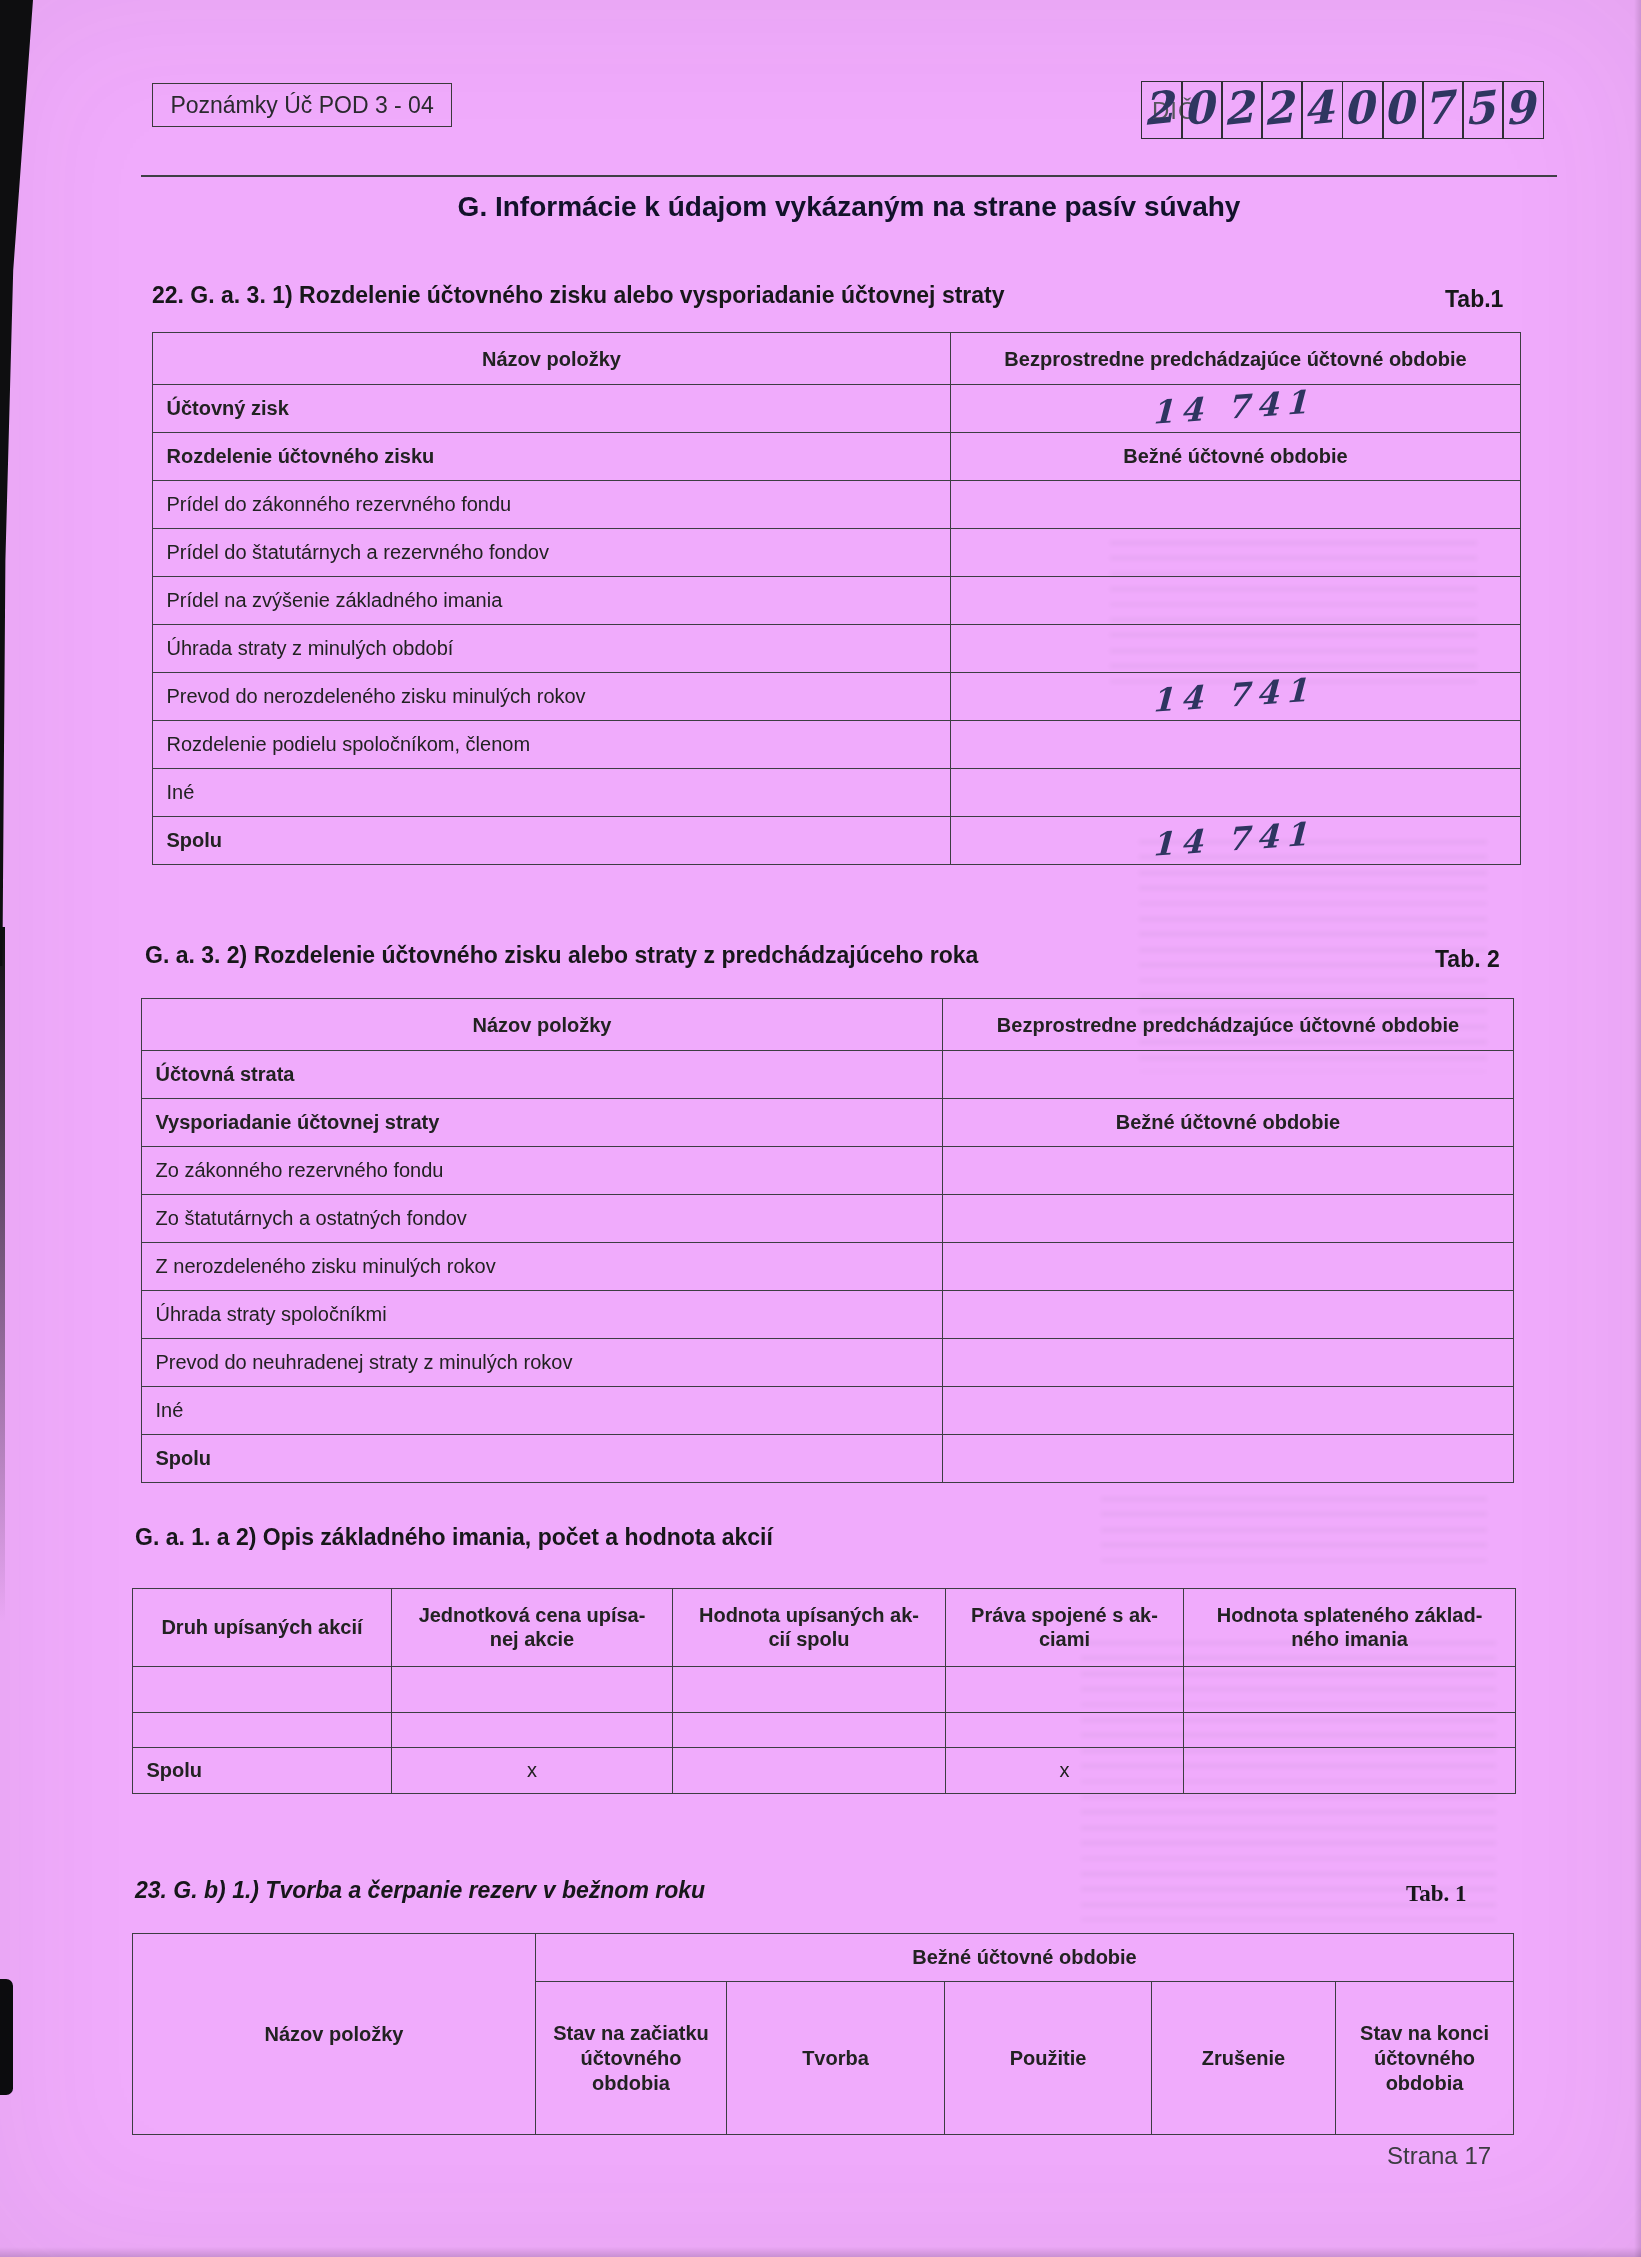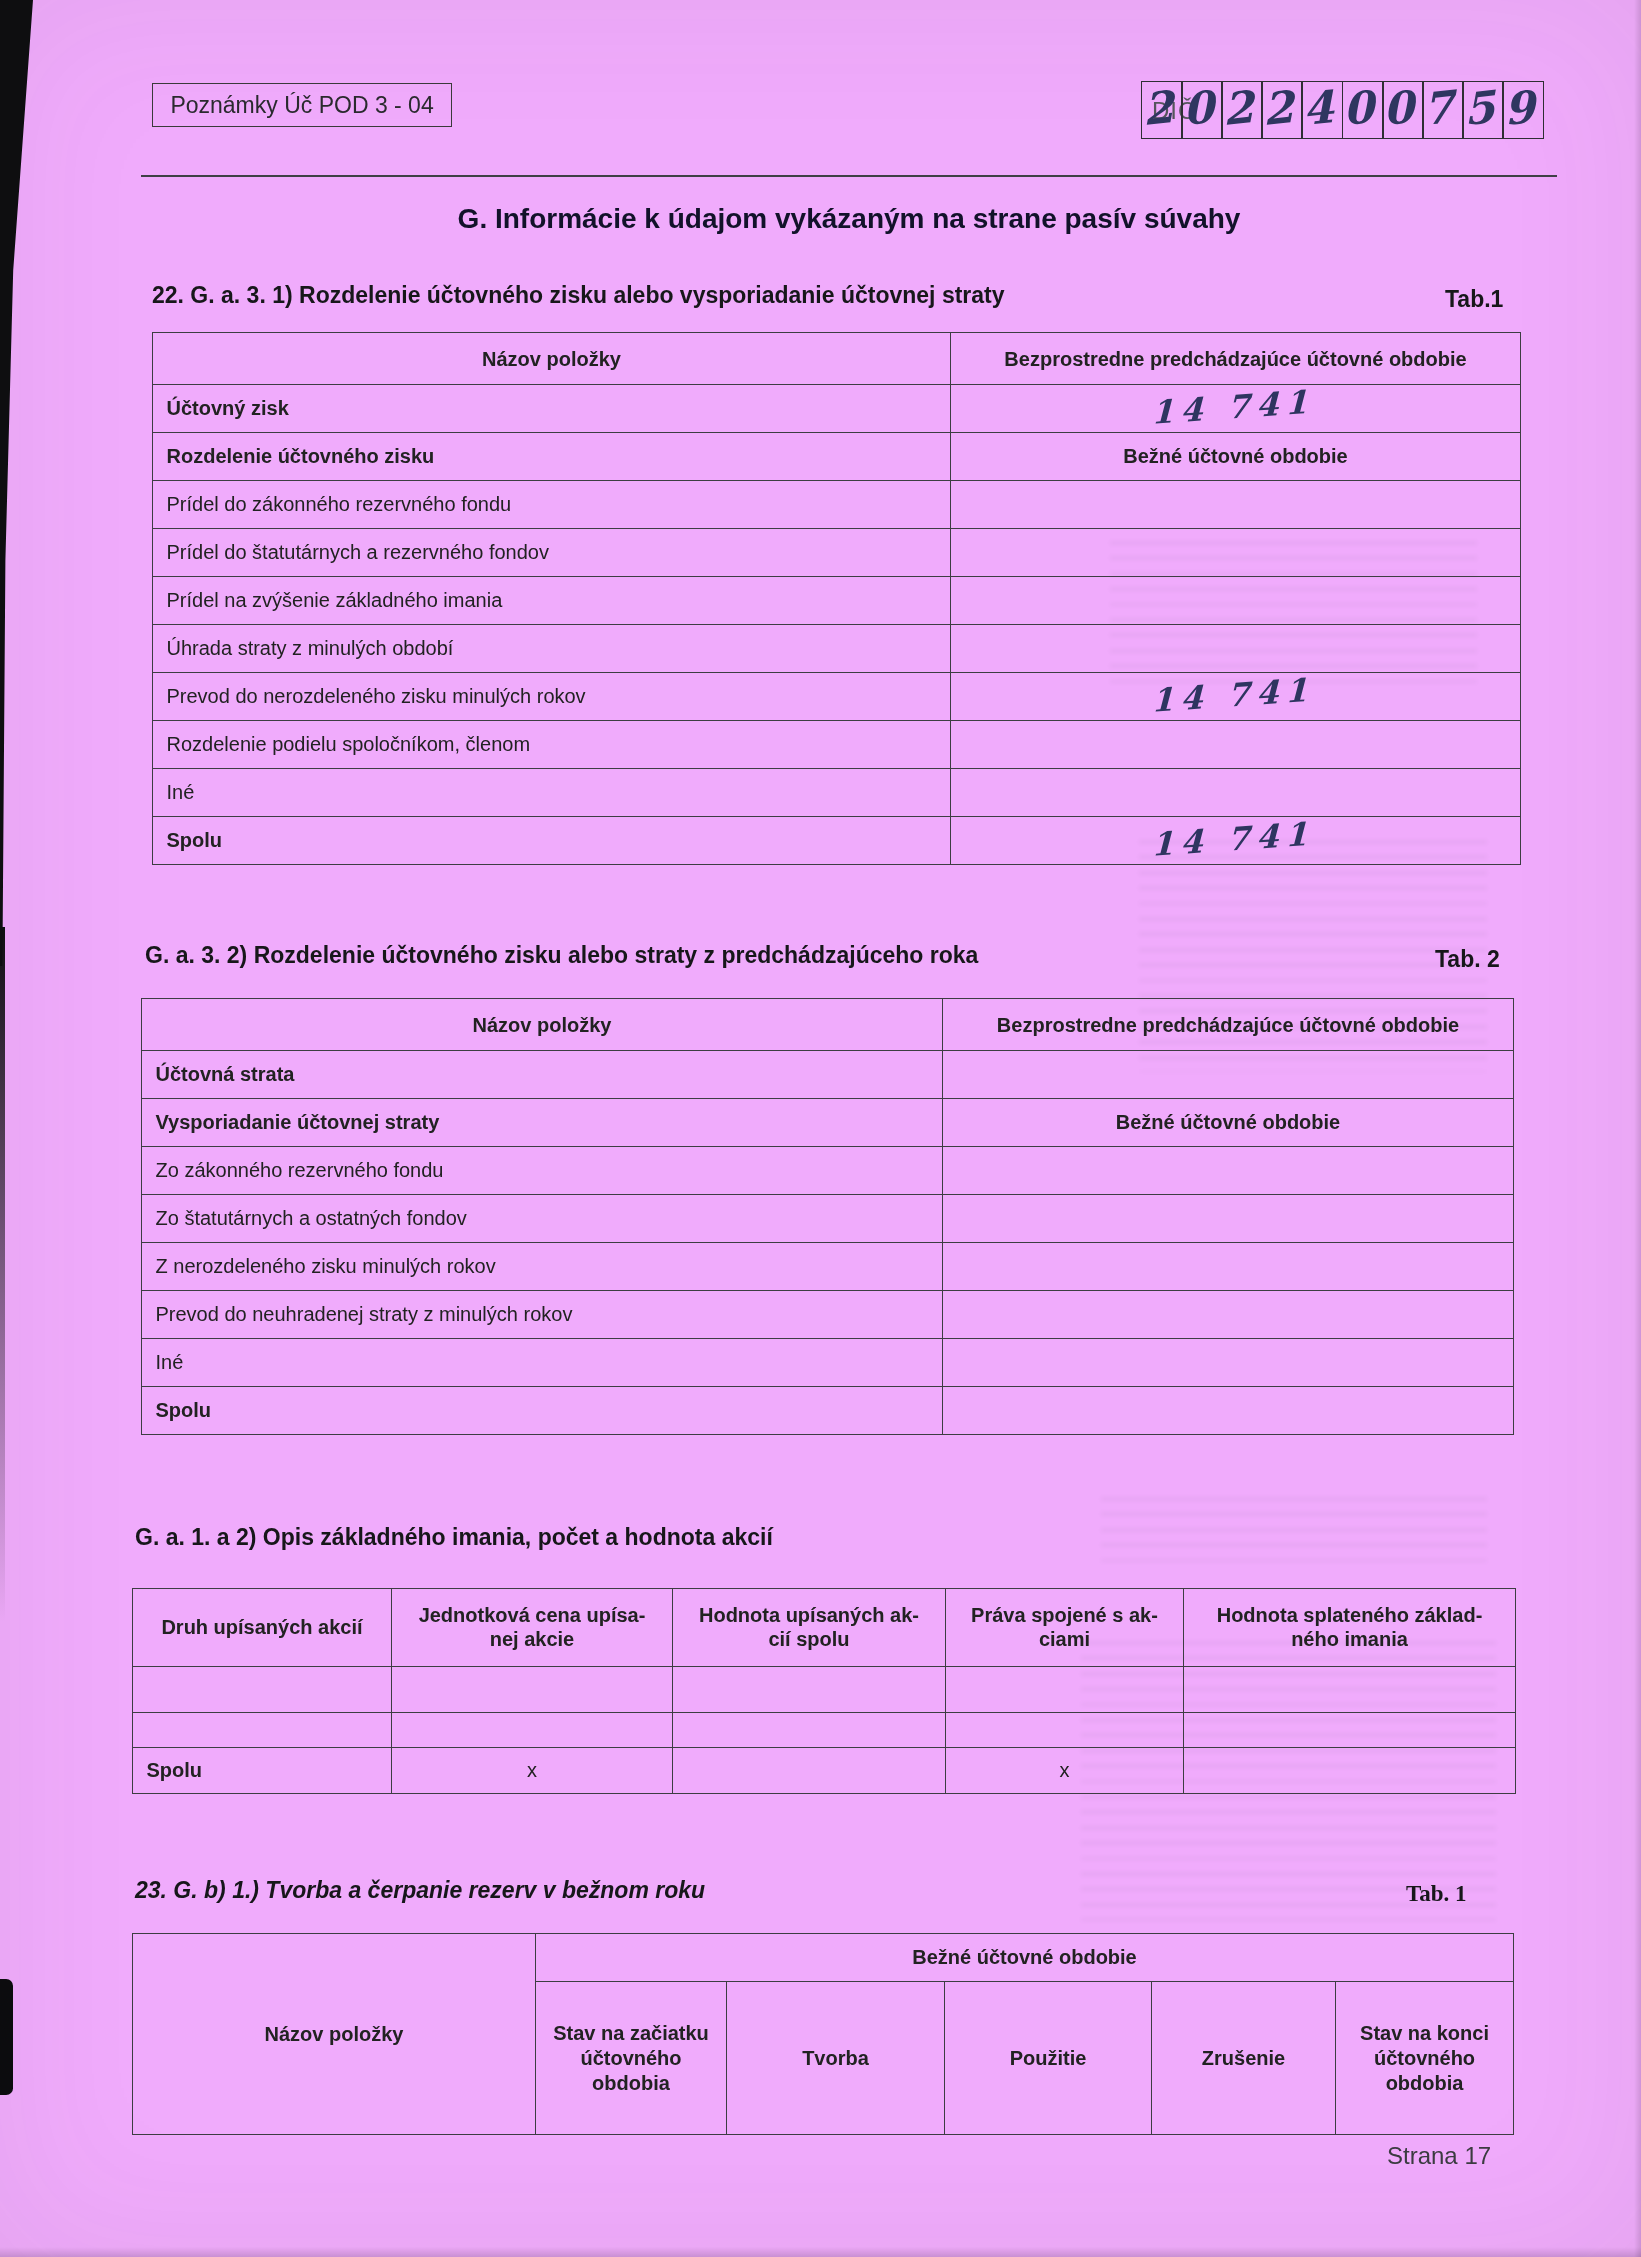--- a/index.html
+++ b/index.html
@@ -33,21 +33,21 @@
   .formcode{position:absolute;left:152px;top:83px;border:1.9px solid #3a3a3a;
     padding:7.7px 17.4px;font-size:23px;color:#2a2a2e;background:transparent;}
   .dic-label{position:absolute;left:1120px;top:97px;font-size:24px;color:#55555c;letter-spacing:1px;margin-left:32px;}
   .dic-boxes{position:absolute;left:1141px;top:81px;display:flex;}
   .dic-cell{width:40px;height:56px;border:1.9px solid #2e2e33;margin-left:-1.9px;
     display:flex;align-items:center;justify-content:center;overflow:visible;}
   .dic-cell:first-child{margin-left:0;}
   .hwd{font-family:"DejaVu Serif",serif;font-style:italic;font-weight:bold;
     font-size:44px;color:#2f3660;display:inline-block;transform:translateY(-2.9px) rotate(-6deg) skewX(-6deg);}
   .rule{position:absolute;left:141px;top:175px;width:1416px;height:1.9px;background:#3f3f45;}
-  .main-title{position:absolute;left:141px;top:203px;width:1416px;text-align:center;
+  .main-title{position:absolute;left:141px;top:191px;width:1416px;text-align:center;
     font-size:28px;font-weight:bold;color:#12122a;margin:0;}
 
   .sec-title{position:absolute;font-size:23px;font-weight:bold;color:#17171a;}
   .st1{left:152px;top:282px;}
   .st2{left:145px;top:942px;}
   .st3{left:135px;top:1524px;}
   .st4{left:135px;top:1877px;font-style:italic;}
   .tab-label{position:absolute;font-size:23px;font-weight:bold;color:#17171a;}
   .tl1{left:1445px;top:286px;}
   .tl2{left:1435px;top:946px;}
@@ -219,20 +219,24 @@
     <tr class="r">
       <td class="lbl">Zo zákonného rezervného fondu</td>
       <td class="val"></td>
     </tr>
     <tr class="r">
       <td class="lbl">Zo štatutárnych a ostatných fondov</td>
       <td class="val"></td>
     </tr>
     <tr class="r">
       <td class="lbl">Z nerozdeleného zisku minulých rokov</td>
+      <td class="val"></td>
+    </tr>
+    <tr class="r">
+      <td class="lbl">Úhrada straty spoločníkmi</td>
       <td class="val"></td>
     </tr>
     <tr class="r">
       <td class="lbl">Prevod do neuhradenej straty z minulých rokov</td>
       <td class="val"></td>
     </tr>
     <tr class="r">
       <td class="lbl">Iné</td>
       <td class="val"></td>
     </tr>

